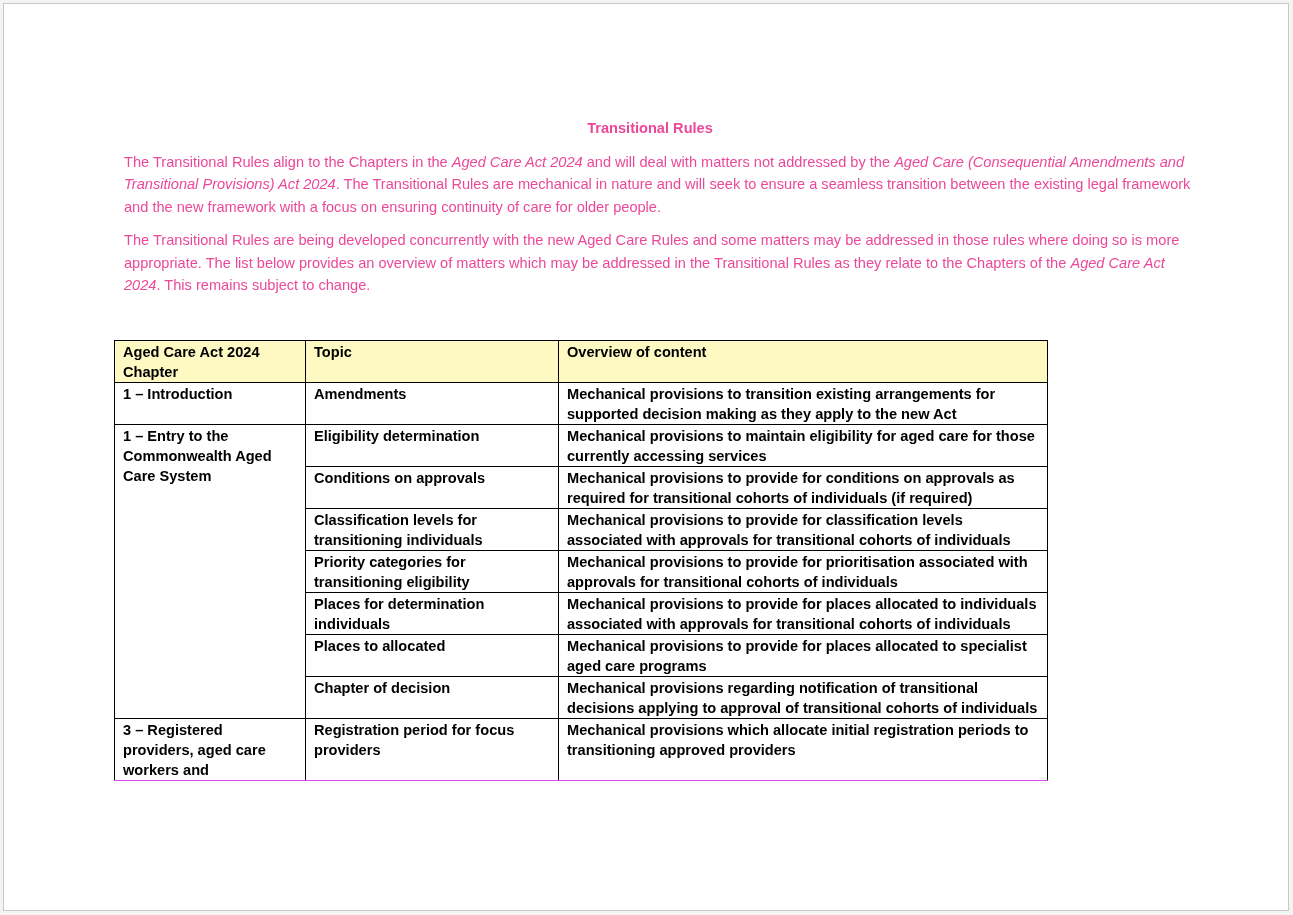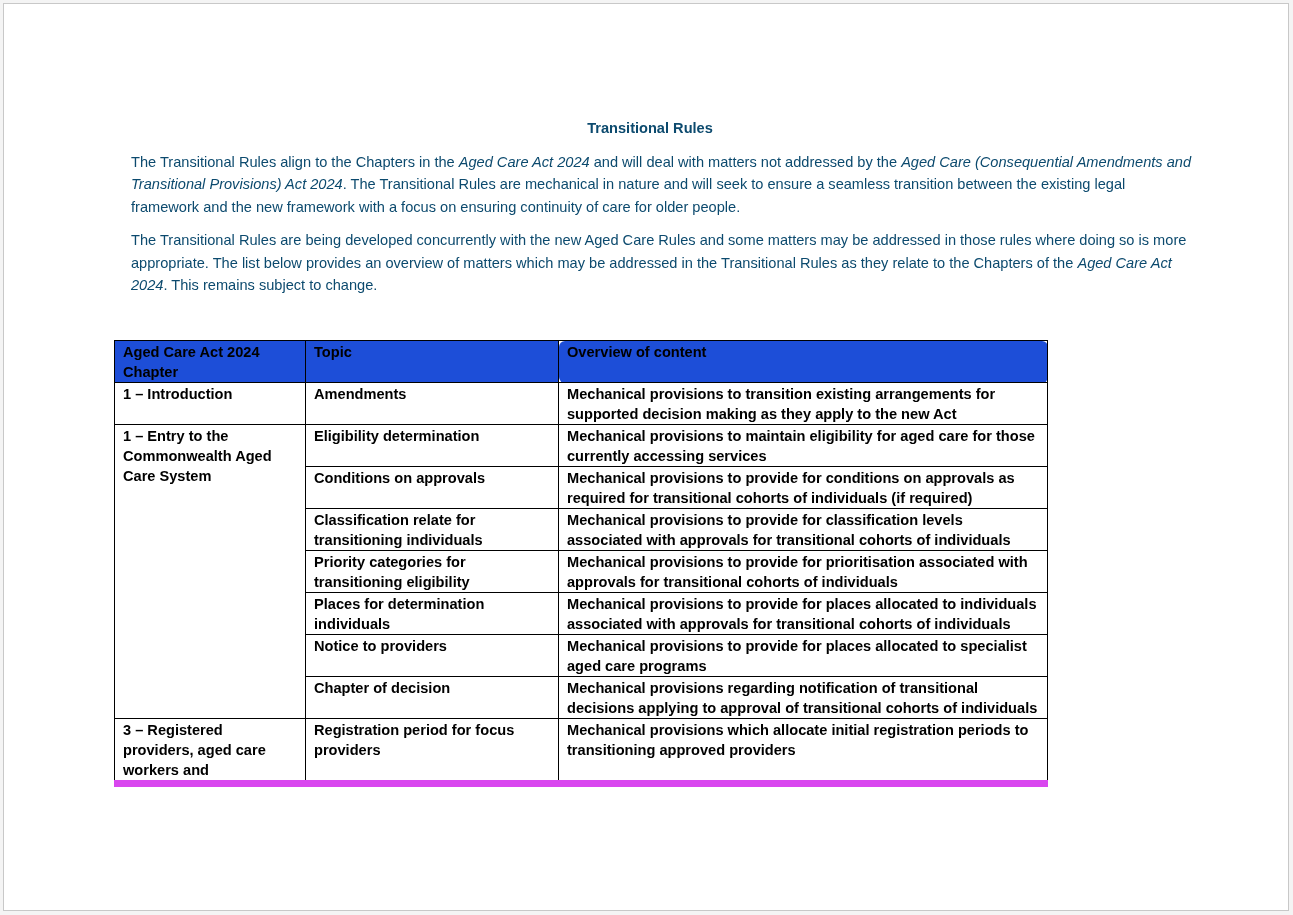--- a/index.html
+++ b/index.html
@@ -1,32 +1,32 @@
 <!DOCTYPE html>
 <html><head>
 <meta charset="utf-8">
 <style>
   html, body { margin: 0; padding: 0; background: #f4f4f4; }
   body { width: 1293px; height: 915px; position: relative; overflow: hidden; font-family: "Liberation Sans", sans-serif; }
   .page {
     position: absolute; left: 3px; top: 3px; width: 1286px; height: 908px;
     background: #ffffff; border: 1px solid #c8c8c8; box-sizing: border-box;
   }
-  .content { position: absolute; left: 111px; top: 113px; width: 1080px; font-size: 14.6px; color: #0c4a6e; line-height: 22.5px; }
+  .content { position: absolute; left: 111px; top: 113px; width: 1080px; font-size: 14.6px; color: #ec4899; line-height: 22.5px; }
   .title { text-align: center; font-weight: bold; margin: 0 0 11px 0; width: 1070px; }
-  .para { margin: 0 0 11px 16px; }
+  .para { margin: 0 0 11px 9px; }
   .para em { font-style: italic; }
   table { position: absolute; left: 114px; top: 340px; border-collapse: collapse; font-size: 14.6px; line-height: 20px; }
   td, th { border: 1px solid #000; vertical-align: top; padding: 1px 8px 0 8px; text-align: left; font-weight: bold; }
-  th { background: #1d4ed8; font-weight: bold; height: 40px; }
+  th { background: #fef9c3; font-weight: bold; height: 40px; }
   .c1 { width: 174px; }
   .c2 { width: 236px; }
-  .c3 { width: 472px; border-radius: 6px; }
+  .c3 { width: 472px; }
   tr.r td { height: 40px; }
-  tr.last td { height: 60px; border-bottom: 7px solid #d946ef; }
+  tr.last td { height: 60px; border-bottom: 1px solid #d946ef; }
 </style>
 </head>
 <body>
 
 <div class="page">
   <div class="content">
     <div class="title">Transitional Rules</div>
     <p class="para"><span>The Transitional Rules align to the Chapters in the </span><em>Aged Care Act 2024</em><span> and will deal with matters not addressed by the </span><em>Aged Care (Consequential Amendments and Transitional Provisions) Act 2024</em><span>. The Transitional Rules are mechanical in nature and will seek to ensure a seamless transition between the existing legal framework and the new framework with a focus on ensuring continuity of care for older people.</span></p>
     <p class="para"><span>The Transitional Rules are being developed concurrently with the new Aged Care Rules and some matters may be addressed in those rules where doing so is more appropriate. The list below provides an overview of matters which may be addressed in the Transitional Rules as they relate to the Chapters of the </span><em>Aged Care Act 2024</em><span>. This remains subject to change.</span></p>
   </div>
@@ -49,33 +49,33 @@
       <tr class="r">
         <td class="c1" rowspan="7">1 – Entry to the Commonwealth Aged Care System</td>
         <td class="c2">Eligibility determination</td>
         <td class="c3">Mechanical provisions to maintain eligibility for aged care for those currently accessing services</td>
       </tr>
       <tr class="r">
         <td class="c2">Conditions on approvals</td>
         <td class="c3">Mechanical provisions to provide for conditions on approvals as required for transitional cohorts of individuals (if required)</td>
       </tr>
       <tr class="r">
-        <td class="c2">Classification relate for transitioning individuals</td>
+        <td class="c2">Classification levels for transitioning individuals</td>
         <td class="c3">Mechanical provisions to provide for classification levels associated with approvals for transitional cohorts of individuals</td>
       </tr>
       <tr class="r">
         <td class="c2">Priority categories for transitioning eligibility</td>
         <td class="c3">Mechanical provisions to provide for prioritisation associated with approvals for transitional cohorts of individuals</td>
       </tr>
       <tr class="r">
         <td class="c2">Places for determination individuals</td>
         <td class="c3">Mechanical provisions to provide for places allocated to individuals associated with approvals for transitional cohorts of individuals</td>
       </tr>
       <tr class="r">
-        <td class="c2">Notice to providers</td>
+        <td class="c2">Places to allocated</td>
         <td class="c3">Mechanical provisions to provide for places allocated to specialist aged care programs</td>
       </tr>
       <tr class="r">
         <td class="c2">Chapter of decision</td>
         <td class="c3">Mechanical provisions regarding notification of transitional decisions applying to approval of transitional cohorts of individuals</td>
       </tr>
       <tr class="last">
         <td class="c1" rowspan="1">3 – Registered providers, aged care workers and</td>
         <td class="c2">Registration period for focus providers</td>
         <td class="c3">Mechanical provisions which allocate initial registration periods to transitioning approved providers</td>

